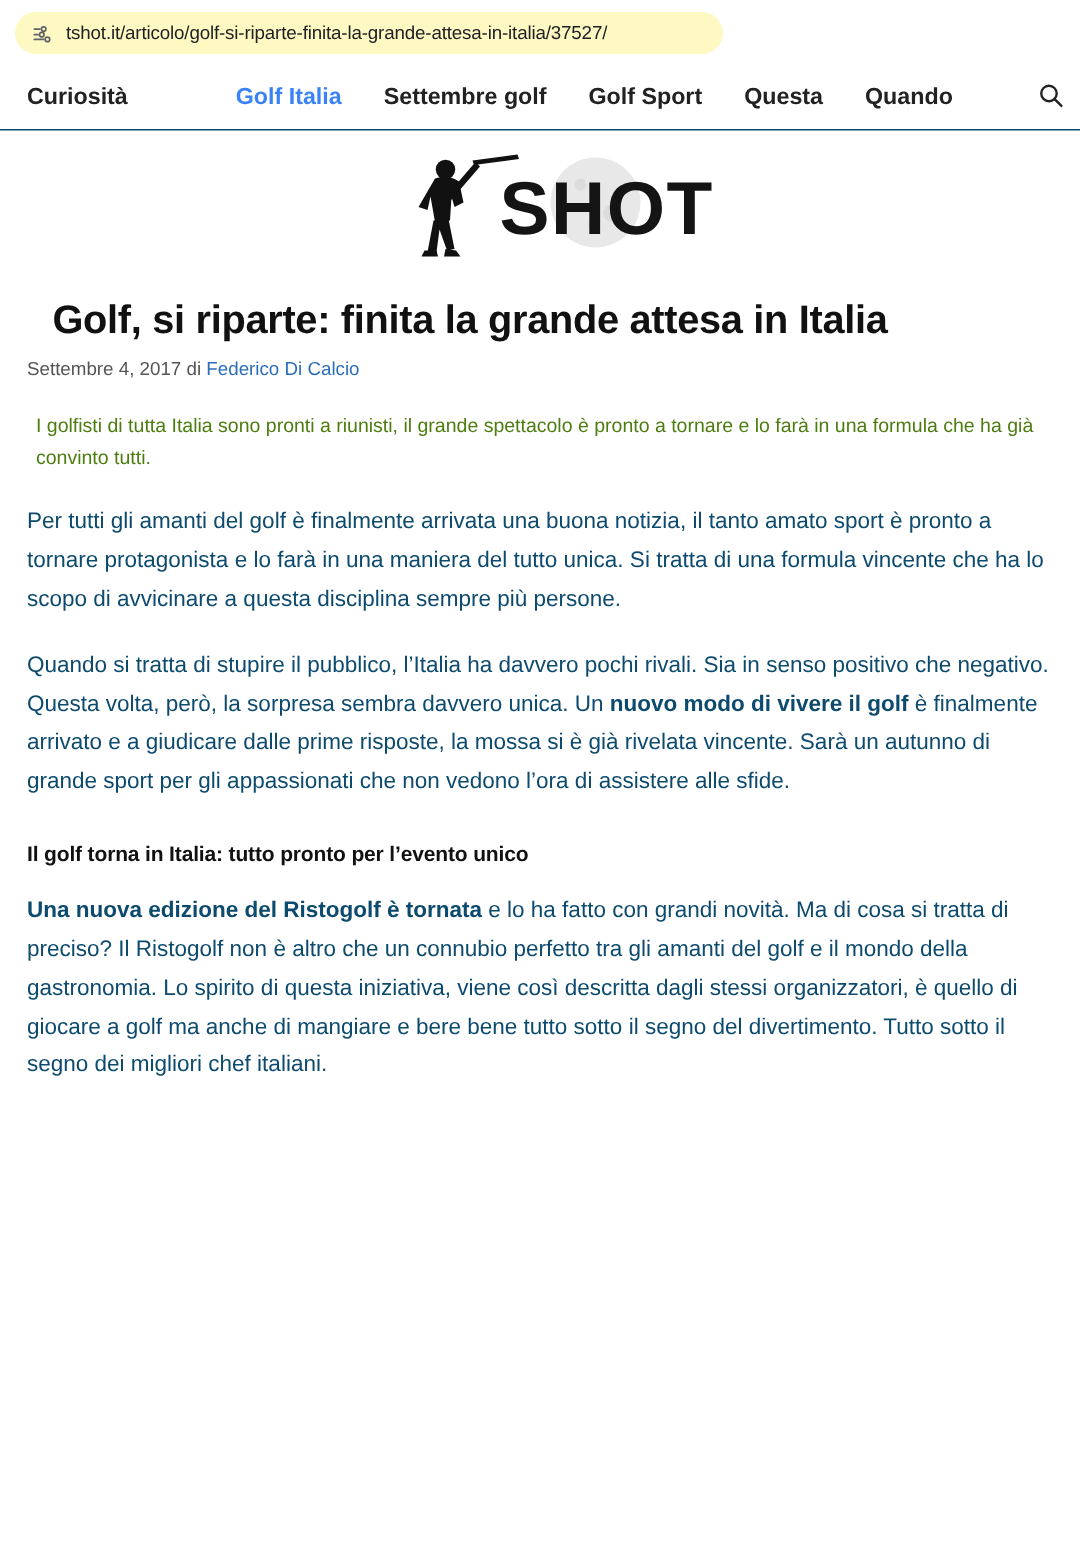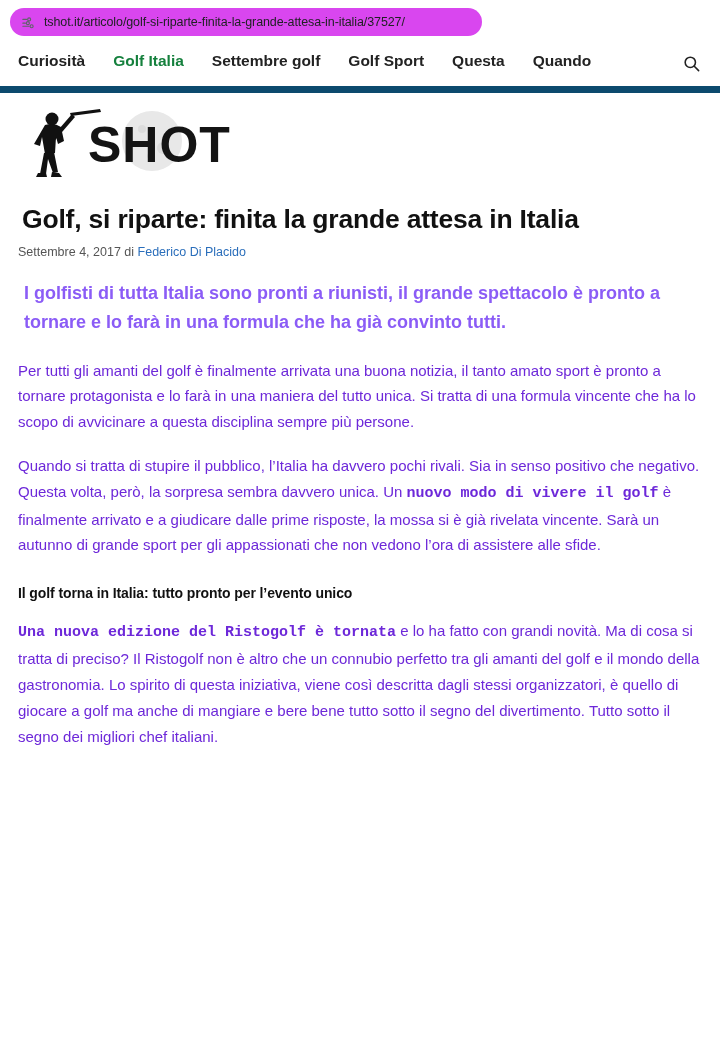--- a/index.html
+++ b/index.html
@@ -17,21 +17,21 @@
   }
 
   
   .urlbar-wrap {
     padding: 8px 10px 6px 10px;
   }
   .urlbar {
     display: flex;
     align-items: center;
     gap: 8px;
-    background: #d946ef;
+    background: #fef9c3;
     border-radius: 14px;
     height: 28px;
     padding: 0 10px;
     width: 472px;
   }
   .url-icon {
     width: 16px;
     height: 16px;
     flex: 0 0 16px;
     display: flex;
@@ -44,94 +44,95 @@
     color: #202124;
     white-space: nowrap;
     overflow: hidden;
     text-overflow: ellipsis;
     letter-spacing: -0.1px;
   }
 
   
   .nav {
     display: flex;
-    align-items: flex-start;
+    align-items: flex-end;
     padding: 10px 18px 12px 18px;
     gap: 28px;
-    border-bottom: 7px solid #0c4a6e;
+    border-bottom: 1px solid #0c4a6e;
   }
   .nav-item {
     font-size: 15.5px;
     font-weight: bold;
     color: #222222;
     white-space: nowrap;
     cursor: pointer;
   }
-  .nav-item.active { color: #15803d; }
+  .nav-item.active { color: #3b82f6; margin-left: 44px; }
   .nav-spacer { flex: 1 1 auto; }
   .search-btn {
     width: 22px;
     height: 22px;
     display: flex;
     align-items: center;
     justify-content: center;
     cursor: pointer;
     color: #222;
   }
 
   
   .logo-wrap {
     display: flex;
-    justify-content: flex-start;
+    justify-content: center;
     align-items: center;
     padding: 14px 0 10px 0;
+    margin-left: 30px;
   }
   .logo {
     position: relative;
     width: 260px;
     height: 78px;
   }
   .logo svg { display: block; }
 
   
   .article {
     padding: 0 18px;
   }
   h1.title {
     font-size: 26.5px;
     line-height: 1.22;
     font-weight: bold;
-    margin: 8px 0 10px 4px;
+    margin: 8px 0 10px 17px;
     color: #111;
     letter-spacing: -0.2px;
   }
   .meta {
     font-size: 12.5px;
     color: #555;
     margin: 0 0 20px 0;
   }
   .meta a {
     color: #2a6ebb;
     text-decoration: none;
   }
   .lead {
-    font-size: 18px;
+    font-size: 13px;
     line-height: 1.62;
-    font-weight: bold;
+    font-weight: normal;
     margin: 0 0 20px 0;
     padding-left: 6px;
-    color: #8b5cf6;
+    color: #4d7c0f;
   }
   p.body {
     font-size: 15px;
     line-height: 1.72;
     margin: 0 0 18px 0;
-    color: #6d28d9;
-  }
-  p.body b { font-weight: bold; font-family: Liberation Mono, monospace; }
+    color: #0c4a6e;
+  }
+  p.body b { font-weight: bold; }
   h2.subhead {
     font-size: 14px;
     line-height: 1.3;
     font-weight: bold;
     margin: 26px 0 16px 0;
     color: #111;
     letter-spacing: -0.1px;
   }
 </style>
 </head>
@@ -198,21 +199,21 @@
   </div>
 </div>
 
 <div class="article">
 
   <h1 class="title">Golf, si riparte: finita la grande attesa in Italia</h1>
 
   <div class="meta">
     <span>Settembre 4, 2017</span>
     <span>di</span>
-    <a href="#">Federico Di Placido</a>
+    <a href="#">Federico Di Calcio</a>
   </div>
 
   <p class="lead">I golfisti di tutta Italia sono pronti a riunisti, il grande spettacolo è pronto a tornare e lo farà in una formula che ha già convinto tutti.</p>
 
   <p class="body">Per tutti gli amanti del golf è finalmente arrivata una buona notizia, il tanto amato sport è pronto a tornare protagonista e lo farà in una maniera del tutto unica. Si tratta di una formula vincente che ha lo scopo di avvicinare a questa disciplina sempre più persone.</p>
 
   <p class="body">
     <span>Quando si tratta di stupire il pubblico, l’Italia ha davvero pochi rivali. Sia in senso positivo che negativo. Questa volta, però, la sorpresa sembra davvero unica. Un </span><b>nuovo modo di vivere il golf</b><span> è finalmente arrivato e a giudicare dalle prime risposte, la mossa si è già rivelata vincente. Sarà un autunno di grande sport per gli appassionati che non vedono l’ora di assistere alle sfide.</span>
   </p>
 

